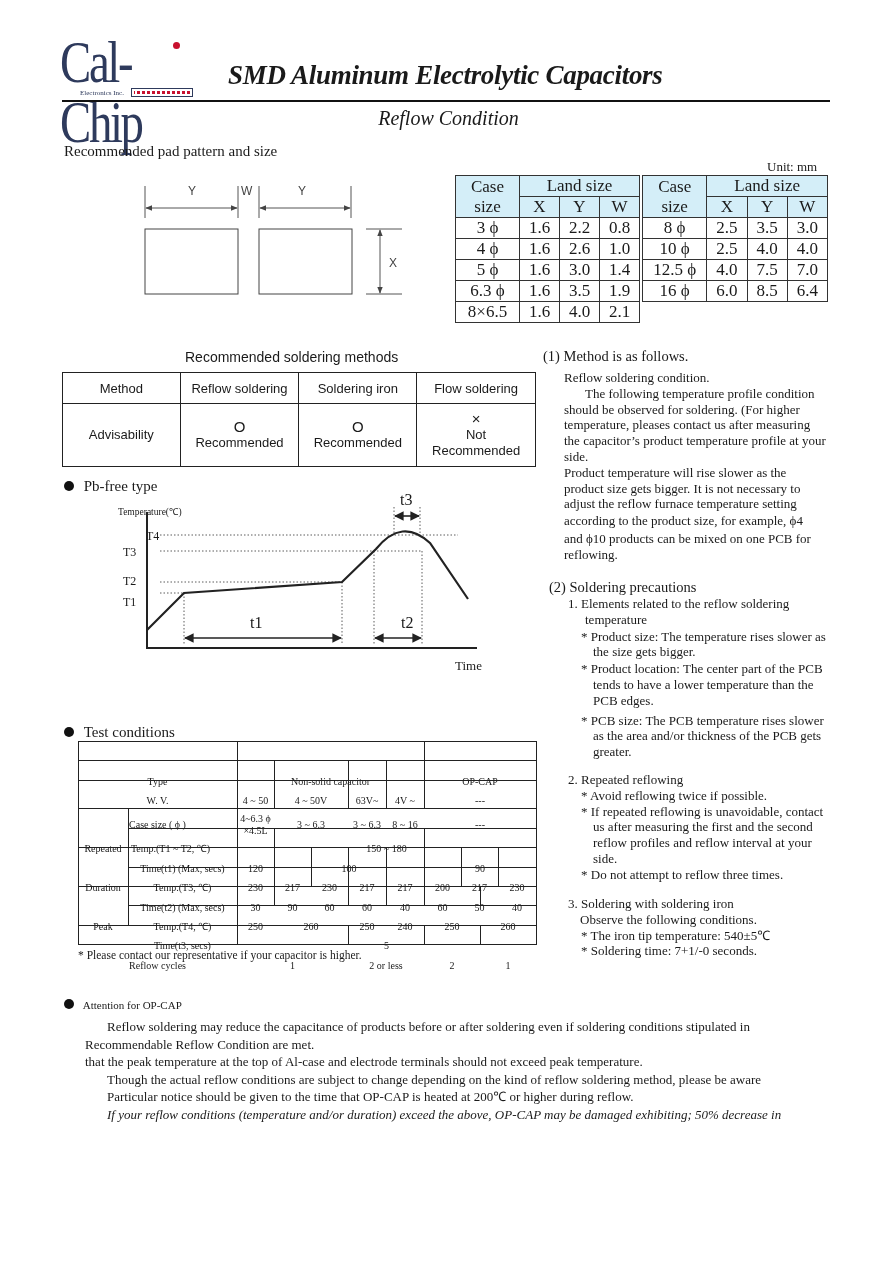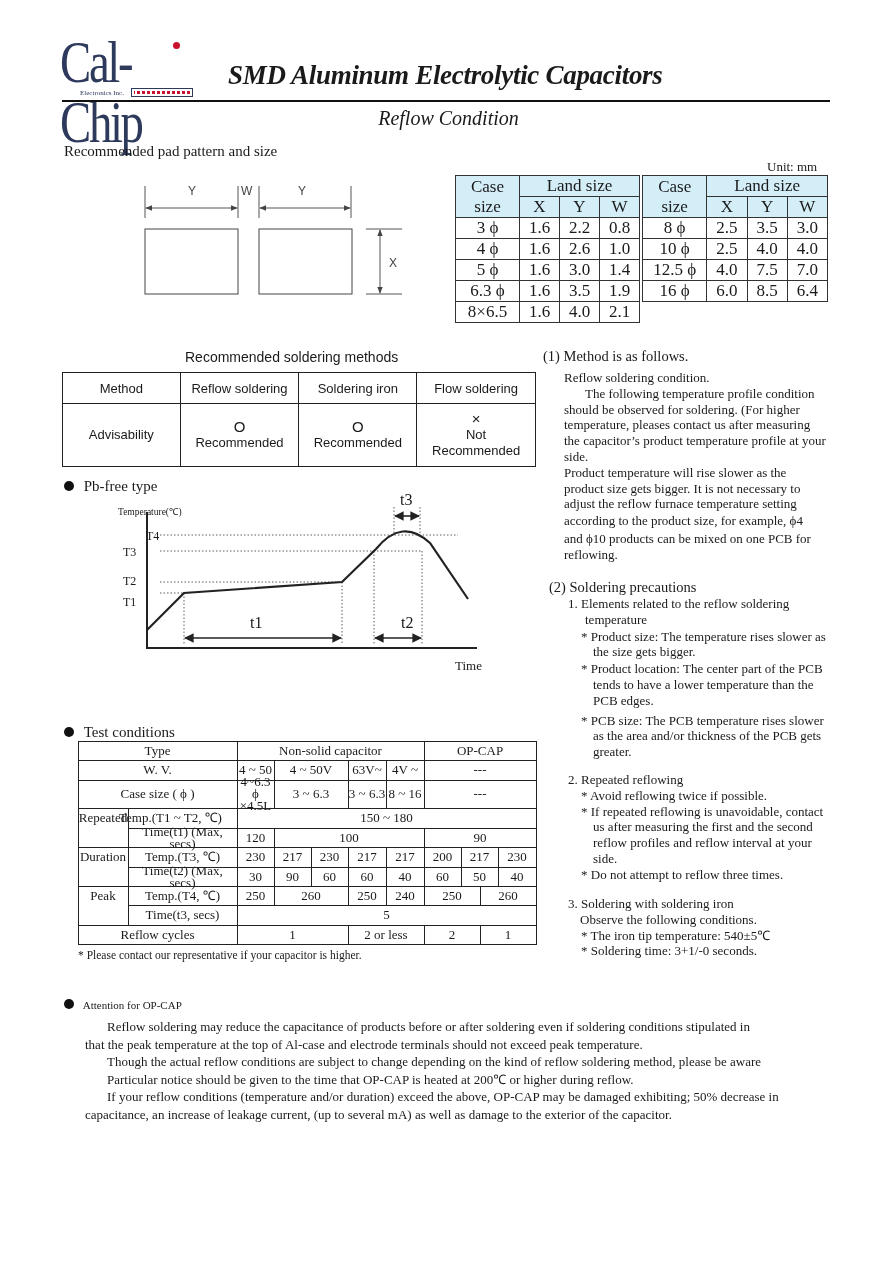--- a/index.html
+++ b/index.html
@@ -34,21 +34,21 @@
   #sm-table tr.r2 td { height:62px; line-height:16px; }
 
   
   .bullet { width:10px; height:10px; border-radius:50%; background:#111; display:inline-block; }
 
   
   .rt { font-size:13px; line-height:15.8px; }
 
   
   #tc { left:78px; top:741px; width:458px; height:203px; }
-  #tc .cell { position:absolute; box-sizing:border-box; display:flex; align-items:center; justify-content:center; text-align:center; font-size:13px; line-height:12px; }
+  #tc .cell { position:absolute; box-sizing:border-box; display:flex; align-items:center; justify-content:center; text-align:center; font-size:10px; line-height:12px;margin-top:31px; }
   #tc .ln { position:absolute; background:#222; }
 
   
   .att { font-size:13px; line-height:17.5px; }
 </style>
 </head>
 <body>
 
 <div id="logo" class="abs">
   <span class="word">Cal-Chip</span>
@@ -398,27 +398,27 @@
   <div style="padding-left:25px;">us after measuring the first and the second</div>
   <div style="padding-left:25px;">reflow profiles and reflow interval at your</div>
   <div style="padding-left:25px;">side.</div>
   <div style="padding-left:13px;">* Do not attempt to reflow three times.</div>
 </div>
 
 <div class="abs rt" style="left:568px;top:896px;width:275px;">
   <div>3. Soldering with soldering iron</div>
   <div style="padding-left:12px;">Observe the following conditions.</div>
   <div style="padding-left:13px;">* The iron tip temperature: 540±5℃</div>
-  <div style="padding-left:13px;">* Soldering time: 3+1/-0 seconds.</div>
+  <div style="padding-left:13px;">* Soldering time: 7+1/-0 seconds.</div>
 </div>
 
 <div class="abs" style="left:64px;top:999px;font-size:11px;">
   <span class="bullet"></span>
   <span style="margin-left:6px;">Attention for OP-CAP</span>
 </div>
 <div id="att-body" class="abs att" style="left:85px;top:1018px;width:740px;">
     <div style="padding-left: 22px;">Reflow soldering may reduce the capacitance of products before or after soldering even if soldering conditions stipulated in</div>
+    <div>Recommendable Reflow Condition are met.</div>
     <div>that the peak temperature at the top of Al-case and electrode terminals should not exceed peak temperature.</div>
     <div style="padding-left: 22px;">Though the actual reflow conditions are subject to change depending on the kind of reflow soldering method, please be aware</div>
     <div style="padding-left: 22px;">Particular notice should be given to the time that OP-CAP is heated at 200℃ or higher during reflow.</div>
-    <div style="padding-left: 22px;">If your reflow conditions (temperature and/or duration) exceed the above, OP-CAP may be damaged exhibiting; 50% decrease in</div>
-    <div>capacitance, an increase of leakage current, (up to several mA) as well as damage to the exterior of the capacitor.</div>
+    <div style="padding-left: 22px; font-style: italic;">If your reflow conditions (temperature and/or duration) exceed the above, OP-CAP may be damaged exhibiting; 50% decrease in</div>
   </div>
 
 </body></html>

